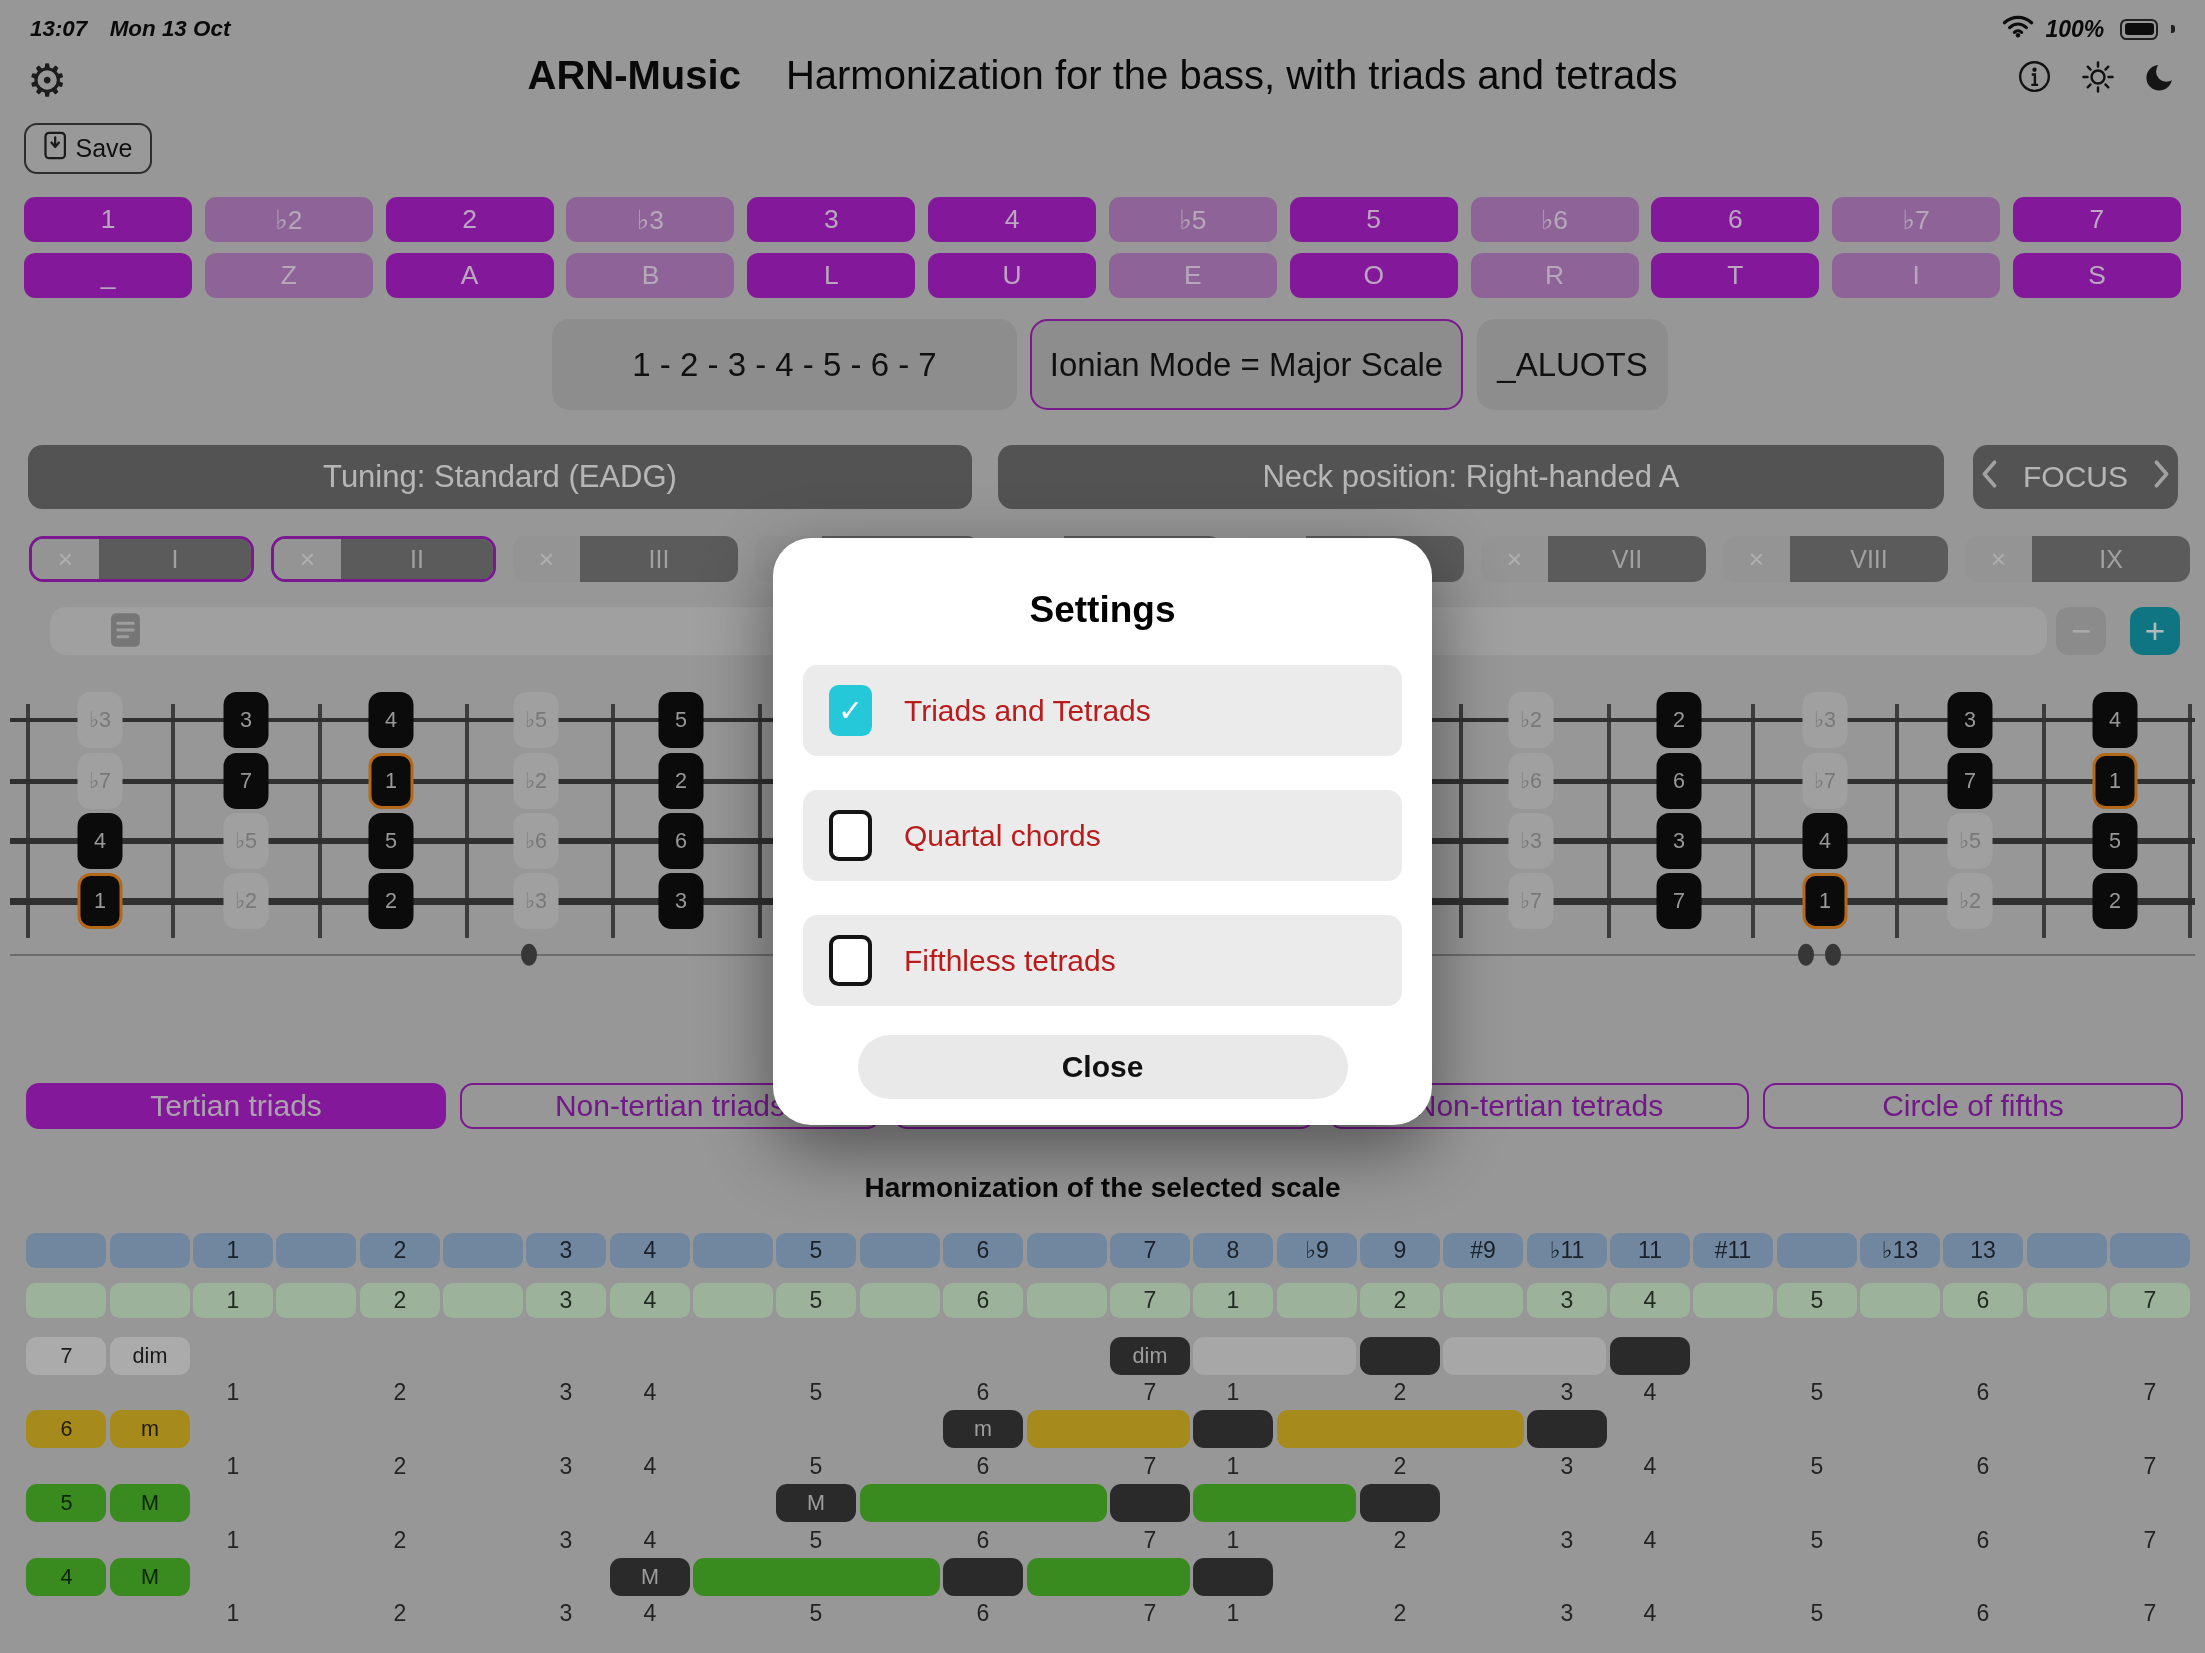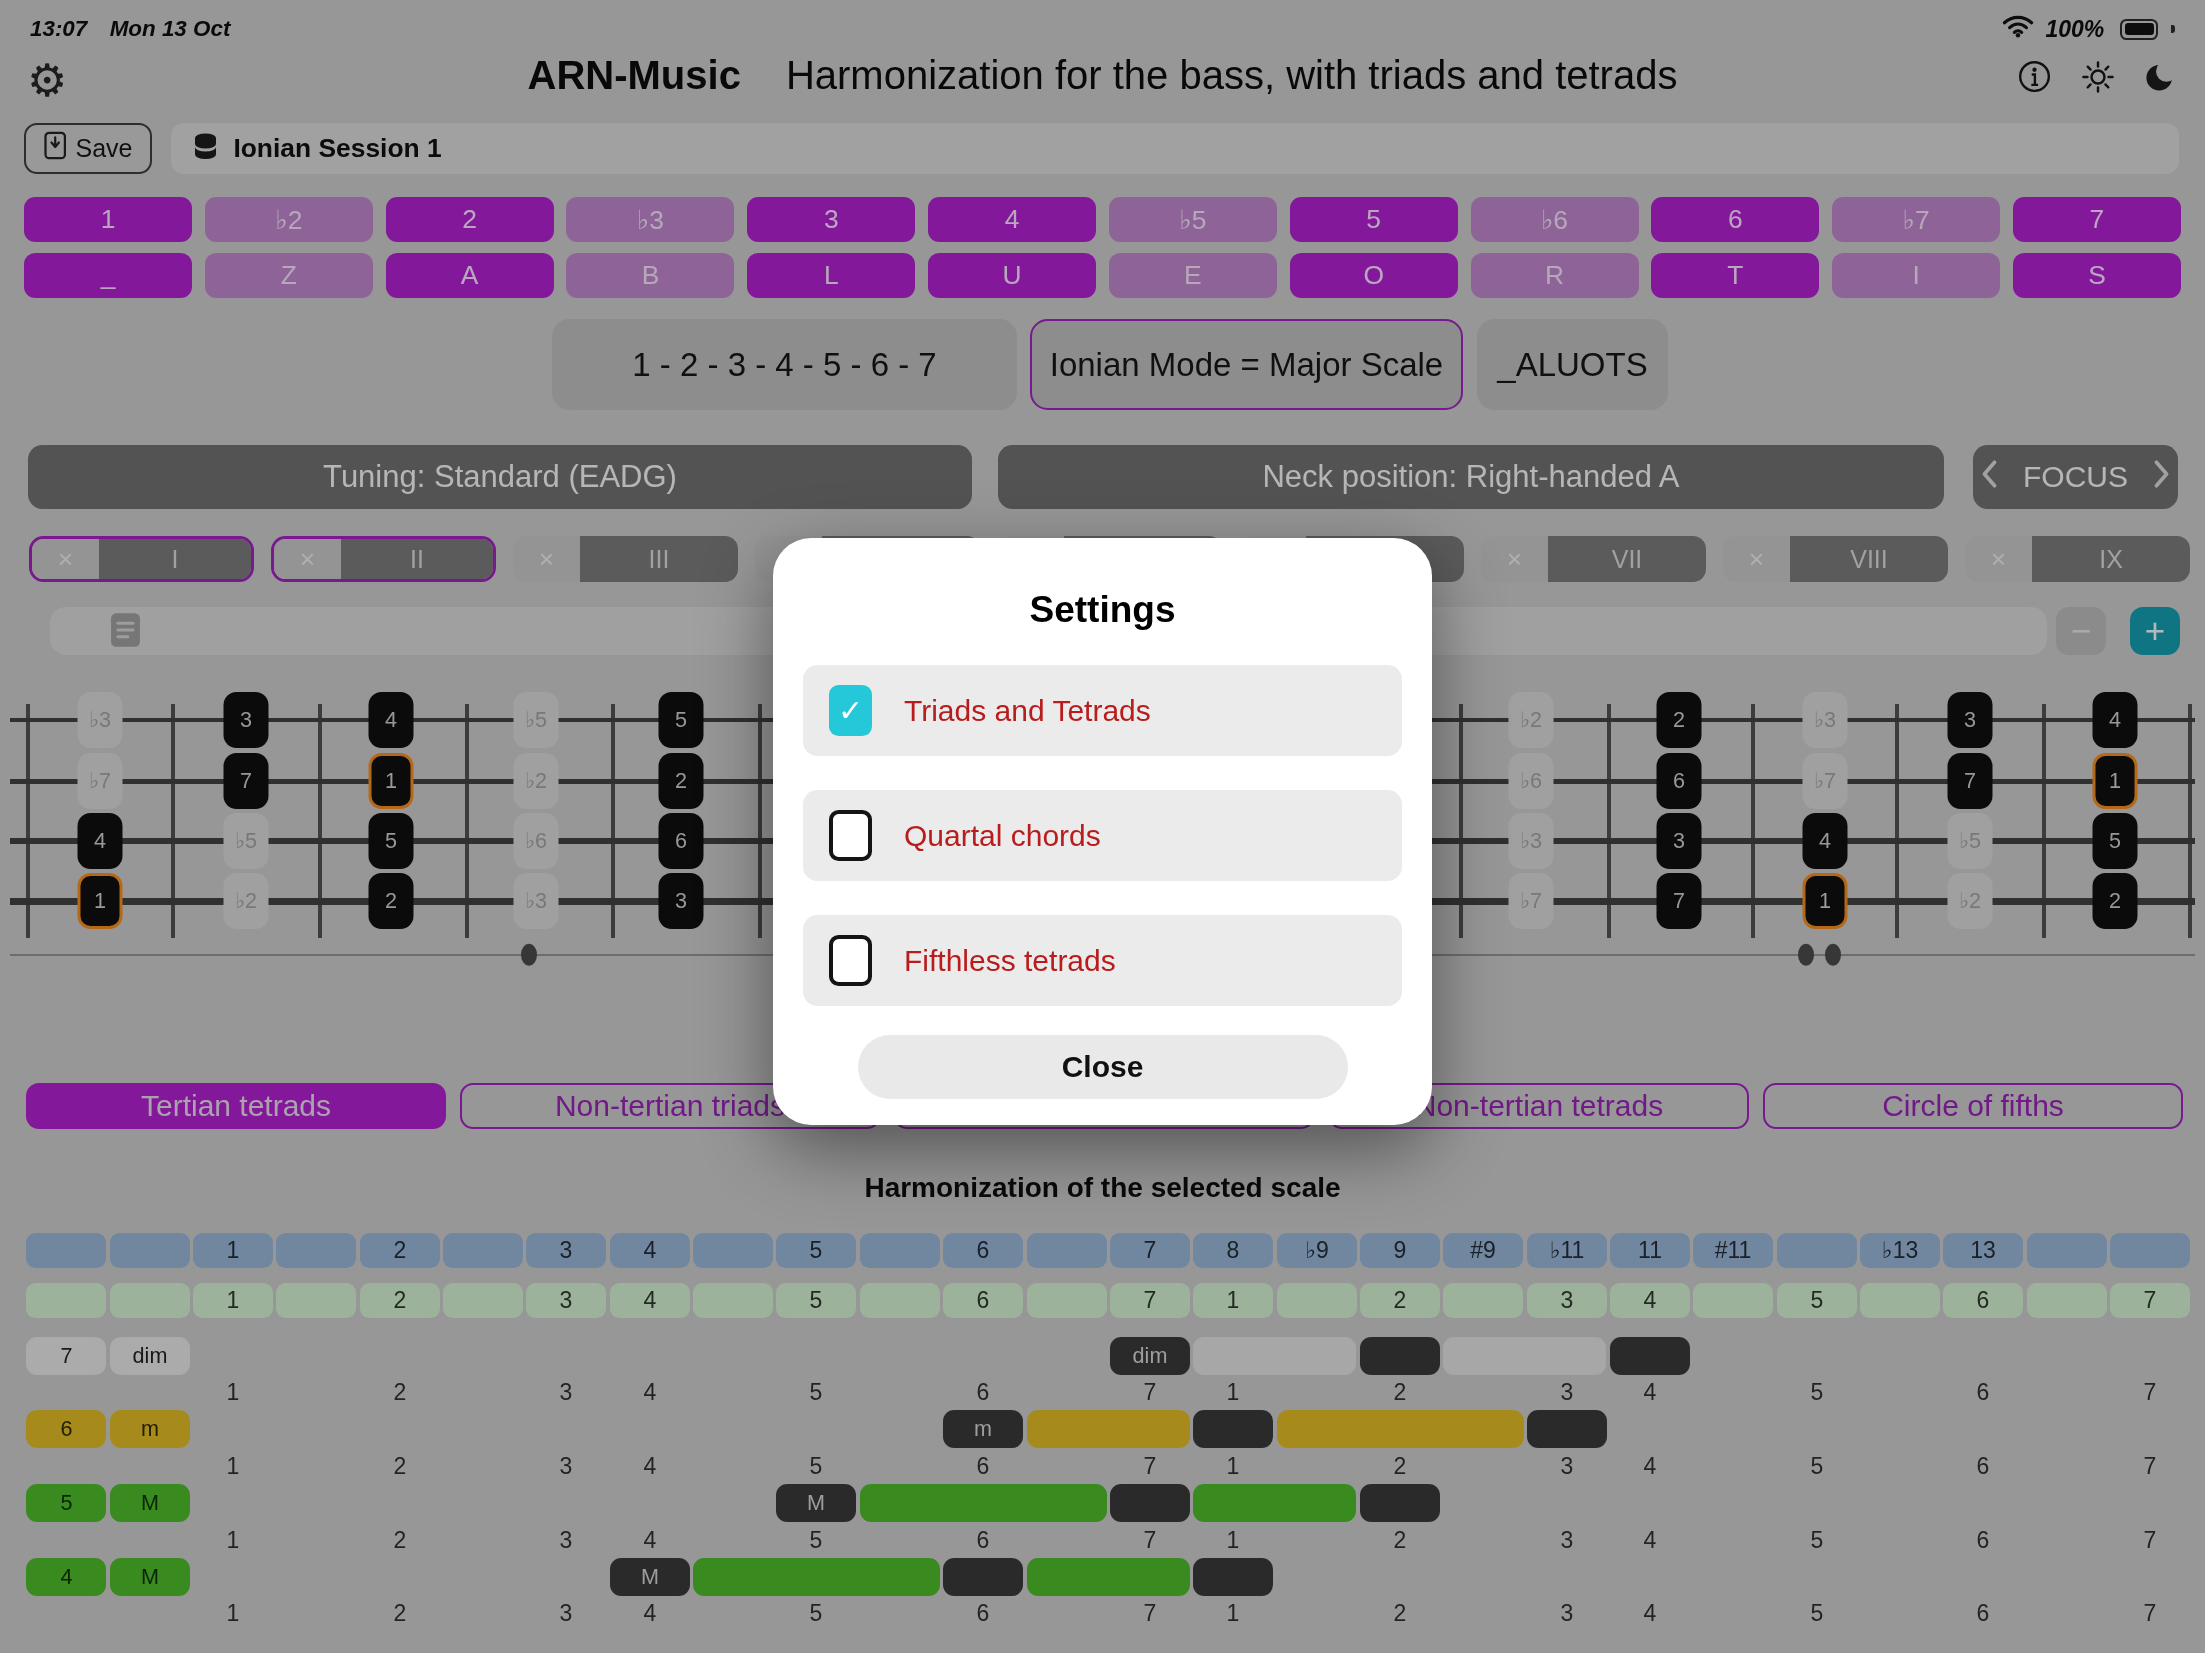--- a/index.html
+++ b/index.html
@@ -176,30 +176,20 @@
   </div>
 
   <div class="abs save-btn">
     <span>
       <svg width="22.4" height="29" viewBox="0 0 30 38">
           <rect x="2" y="2" width="26" height="34" rx="5" fill="none" stroke="#222" stroke-width="3"></rect>
           <path d="M15 8 v12 M10 15 l5 6 5 -6" stroke="#222" stroke-width="3" fill="none" stroke-linecap="round" stroke-linejoin="round"></path>
         </svg>
     </span>
     <span>Save</span>
-  </div>
-  <div class="abs session-bar">
-    <span>
-      <svg width="27" height="32" viewBox="0 0 36 40">
-          <ellipse cx="18" cy="8" rx="14" ry="6" fill="#1b1b1b"></ellipse>
-          <path d="M4 8 v8 a14 6 0 0 0 28 0 V8 Z" fill="#1b1b1b"></path>
-          <path d="M4 20 v10 a14 6 0 0 0 28 0 V20 a14 6 0 0 1 -28 0 Z" fill="#1b1b1b"></path>
-        </svg>
-    </span>
-    <span class="session-name">Ionian Session 1</span>
   </div>
 
   <div class="abs keys" id="keys-row-1" style="top:197px">
       <div class="key">1</div>
       <div class="key off">♭2</div>
       <div class="key">2</div>
       <div class="key off">♭3</div>
       <div class="key">3</div>
       <div class="key">4</div>
       <div class="key off">♭5</div>
@@ -349,21 +339,21 @@
       <div class="note root" style="left: 2115px; top: 781px;">1</div>
       <div class="note black" style="left: 2115px; top: 841px;">5</div>
       <div class="note black" style="left: 2115px; top: 901px;">2</div>
       <div class="markerline"></div>
       <div class="mdot" style="left: 529px; top: 955px;"></div>
       <div class="mdot" style="left: 1806px; top: 955px;"></div>
       <div class="mdot" style="left: 1833px; top: 955px;"></div>
     </div>
 
   <div id="tabs">
-      <div class="tab active" style="left: 26px;">Tertian tetrads</div>
+      <div class="tab active" style="left: 26px;">Tertian triads</div>
       <div class="tab outline" style="left: 460px;">Non-tertian triads</div>
       <div class="tab outline" style="left: 894px;"></div>
       <div class="tab outline" style="left: 1329px;">Non-tertian tetrads</div>
       <div class="tab outline" style="left: 1763px;">Circle of fifths</div>
     </div>
 
   <div class="abs harm-title">Harmonization of the selected scale</div>
   <div id="harm">
       <div class="cell blue" style="left: 26.4px; top: 1233px;"></div>
       <div class="cell blue" style="left: 110px; top: 1233px;"></div>

